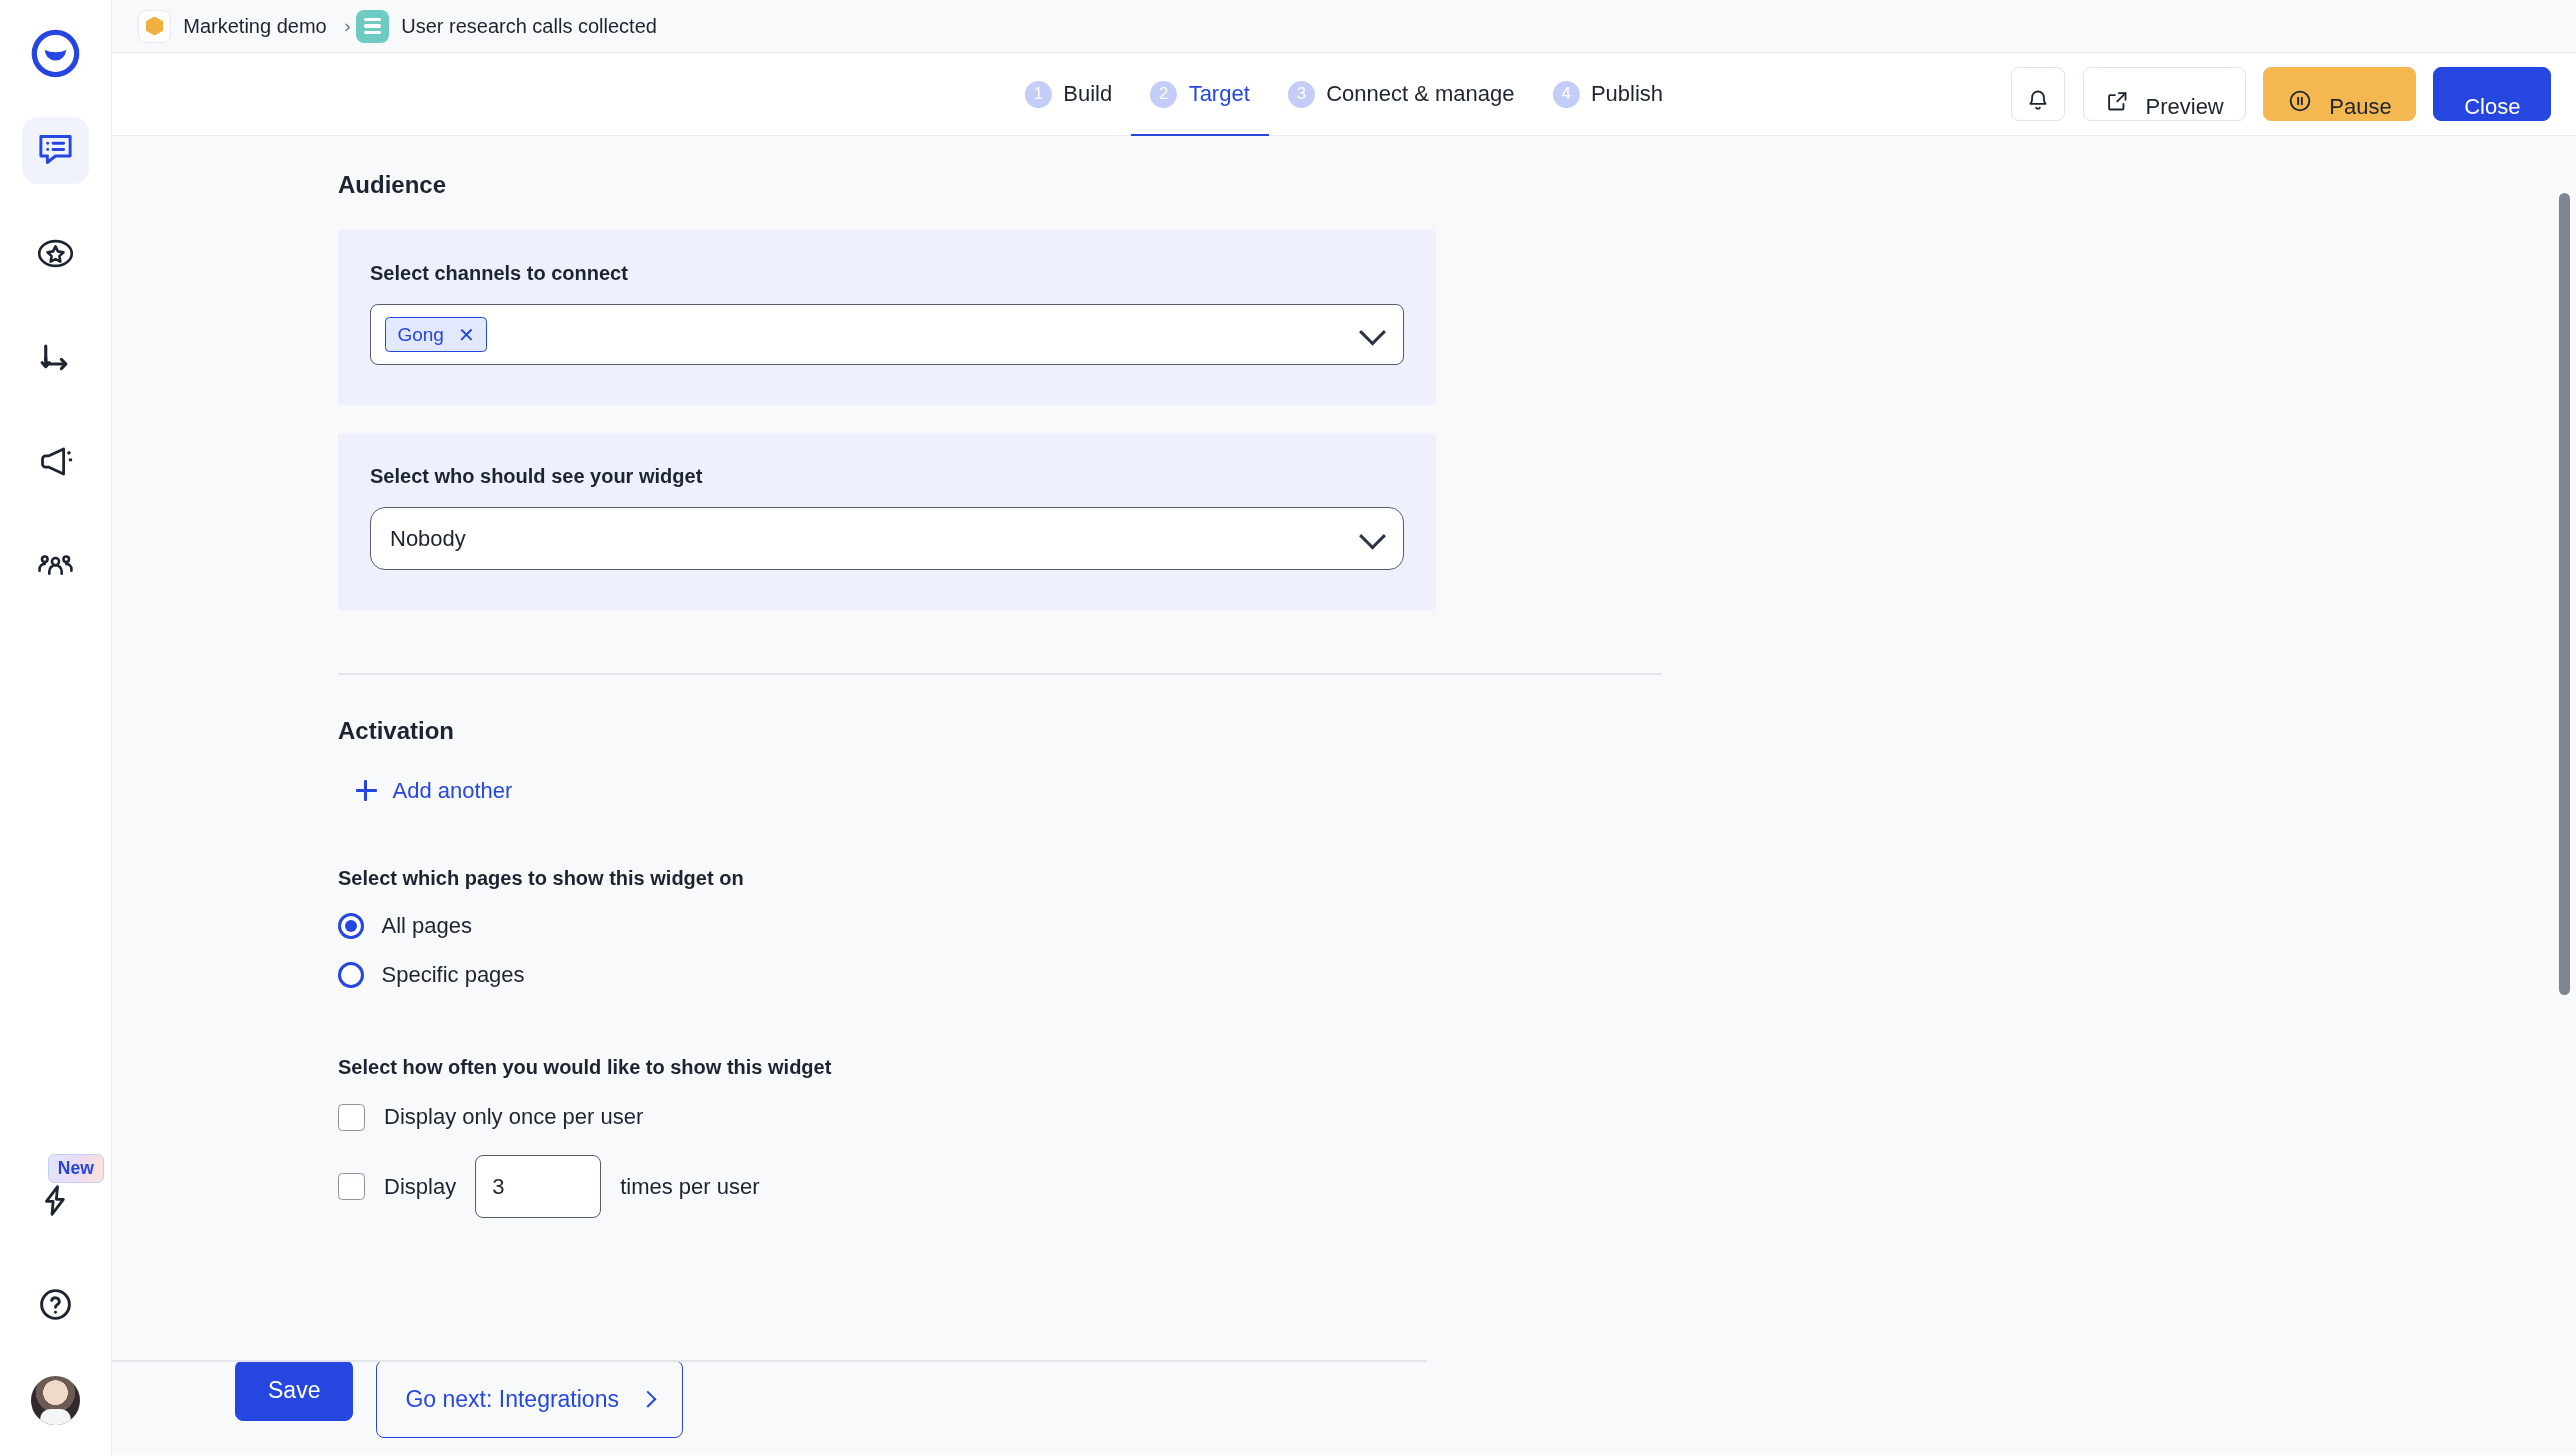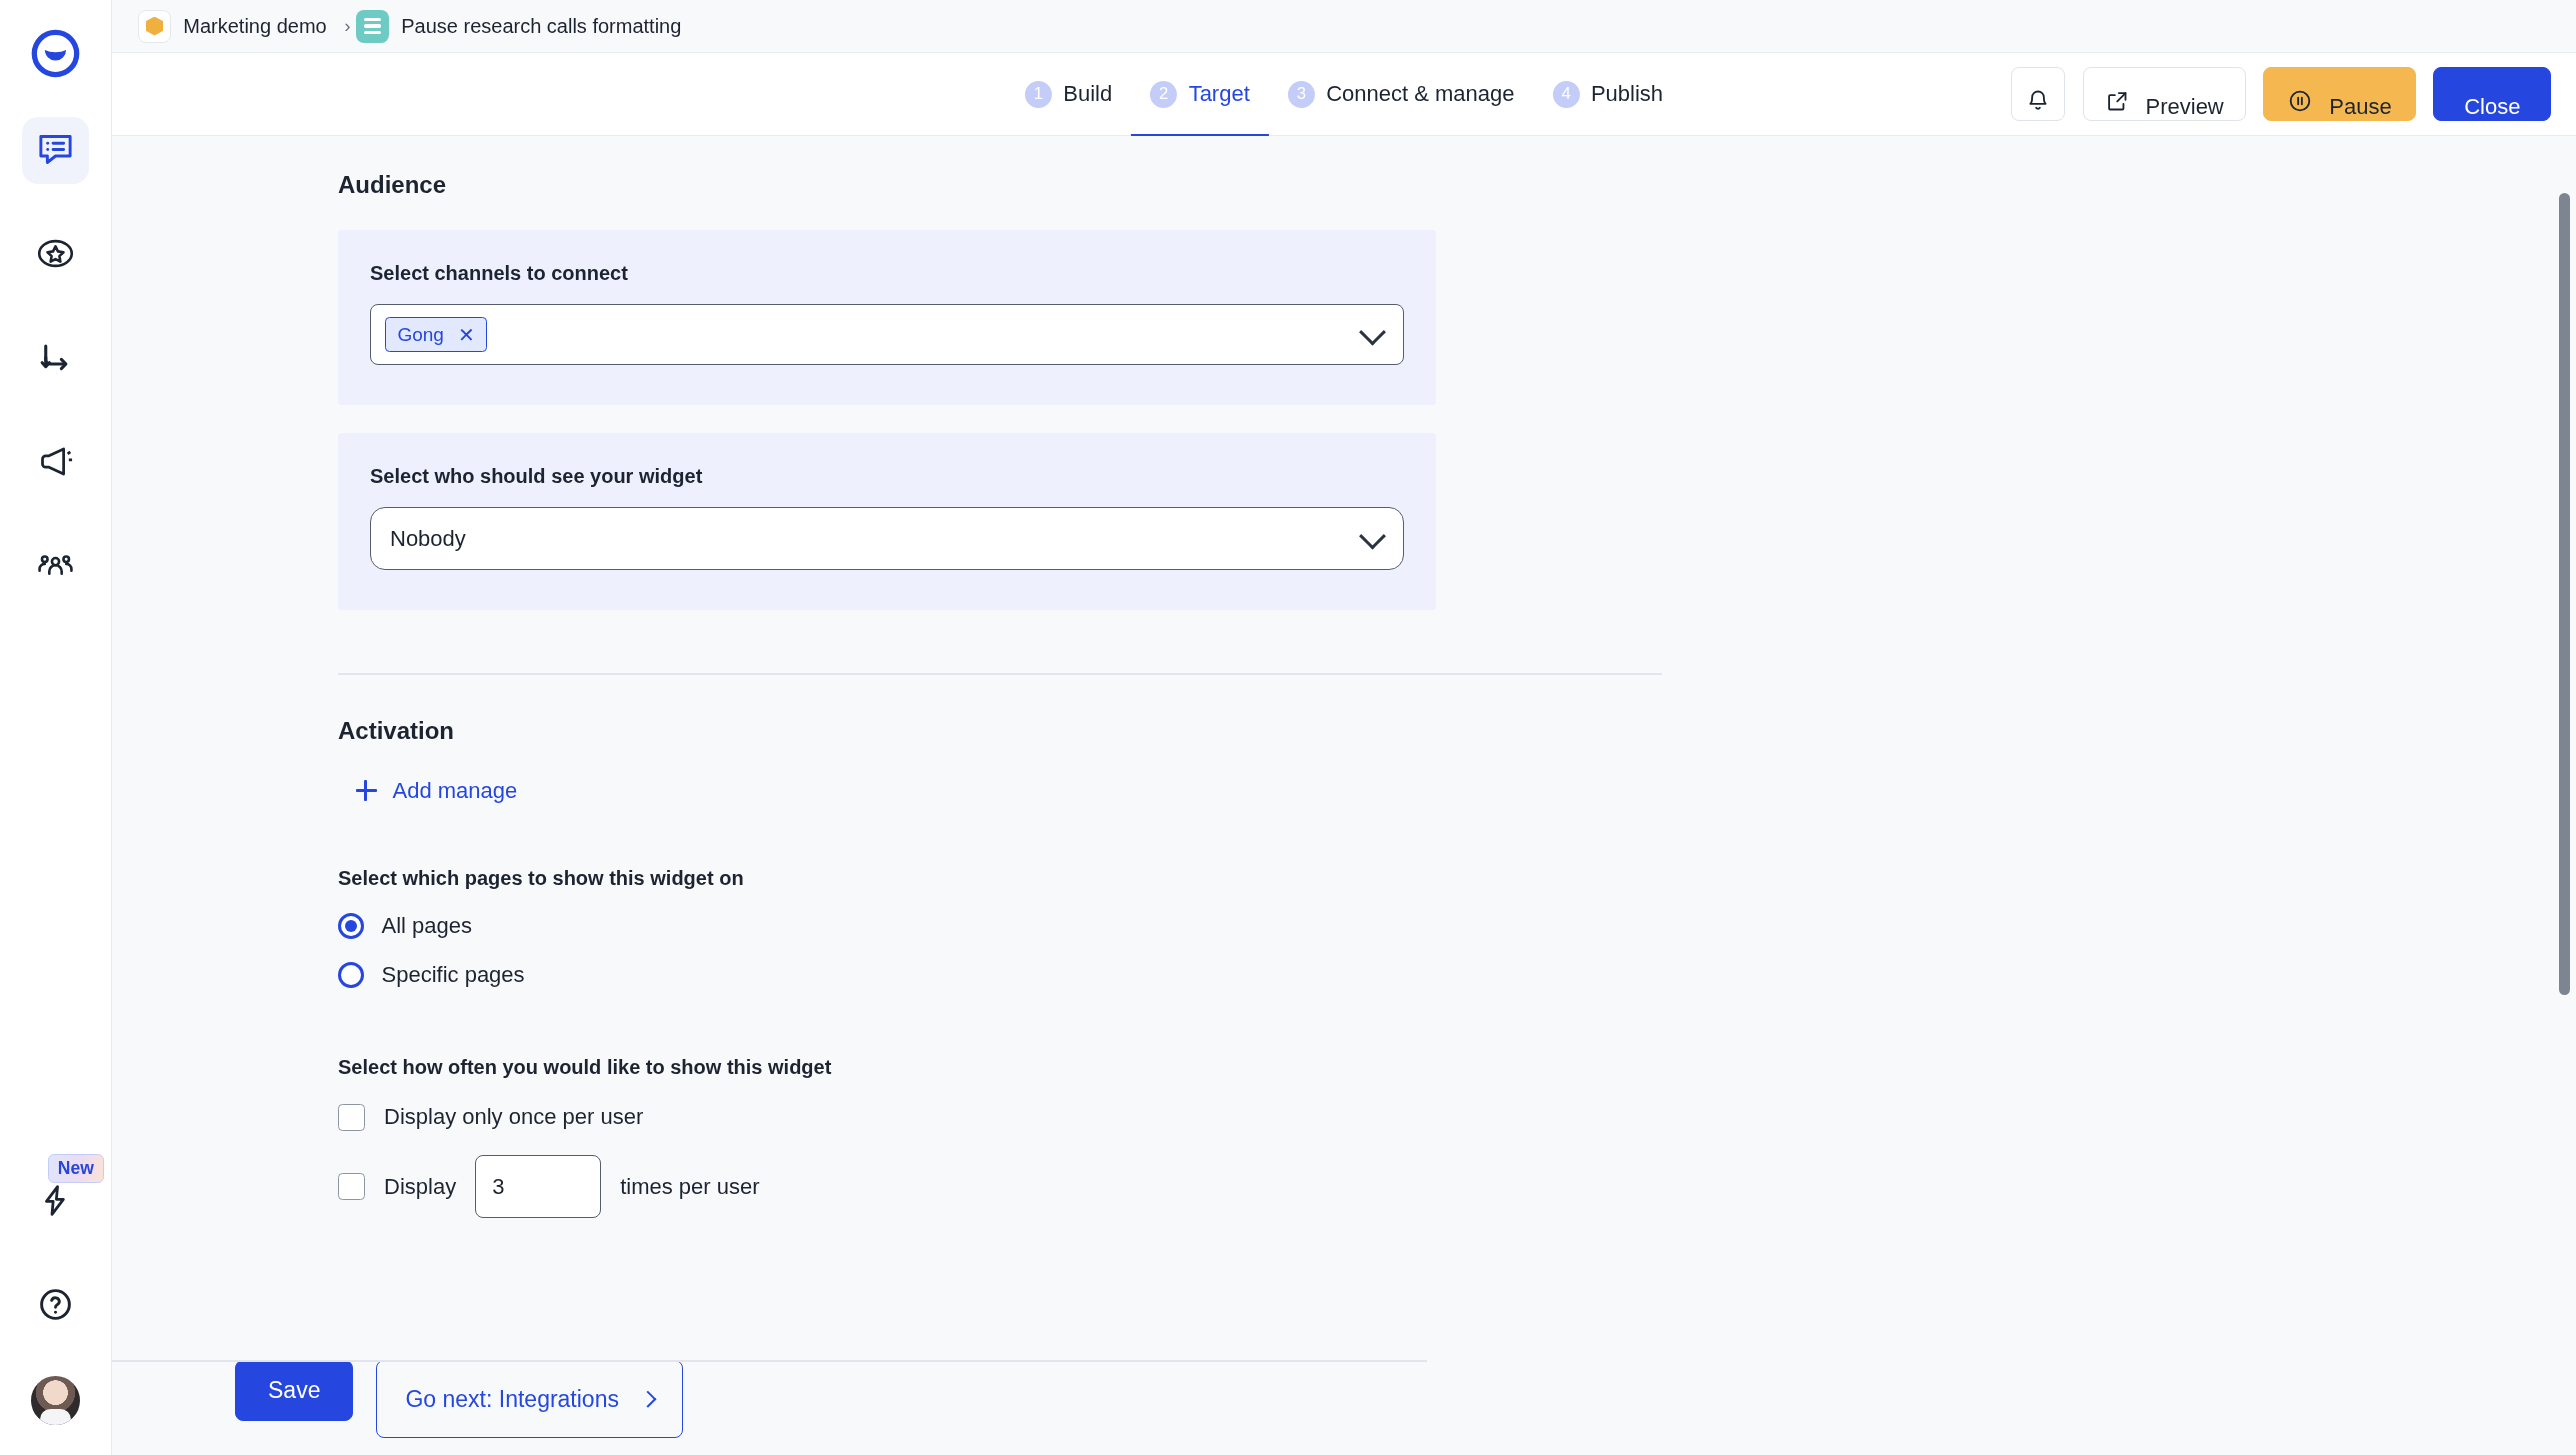--- a/index.html
+++ b/index.html
@@ -288,21 +288,21 @@
       <div class="crumb-chip">
         <span class="hex"></span>
       </div>
       <span class="crumb-text">Marketing demo</span>
       <span class="crumb-sep">›</span>
       <div class="crumb-chip2">
         <i></i>
         <i></i>
         <i></i>
       </div>
-      <span class="crumb-text">Pause research calls formatting</span>
+      <span class="crumb-text">User research calls collected</span>
     </div>
 
     <div class="head">
       <div class="steps">
         <div class="step">
           <span class="step-num">1</span>
           <span class="step-label">Build</span>
         </div>
         <div class="step active">
           <span class="step-num">2</span>
@@ -378,21 +378,21 @@
             </div>
           </div>
 
           <div class="divider" id="divider-1"></div>
 
           
           <div class="sec-title" id="activation-title">Activation</div>
 
           <button class="link-btn">
             <span class="plus"></span>
-            <span>Add manage</span>
+            <span>Add another</span>
           </button>
 
           <div class="sub-label" id="pages-label">Select which pages to show this widget on</div>
 
           <div class="radio-row">
             <span class="radio on"></span>
             <span class="radio-label">All pages</span>
           </div>
           <div class="radio-row">
             <span class="radio"></span>

